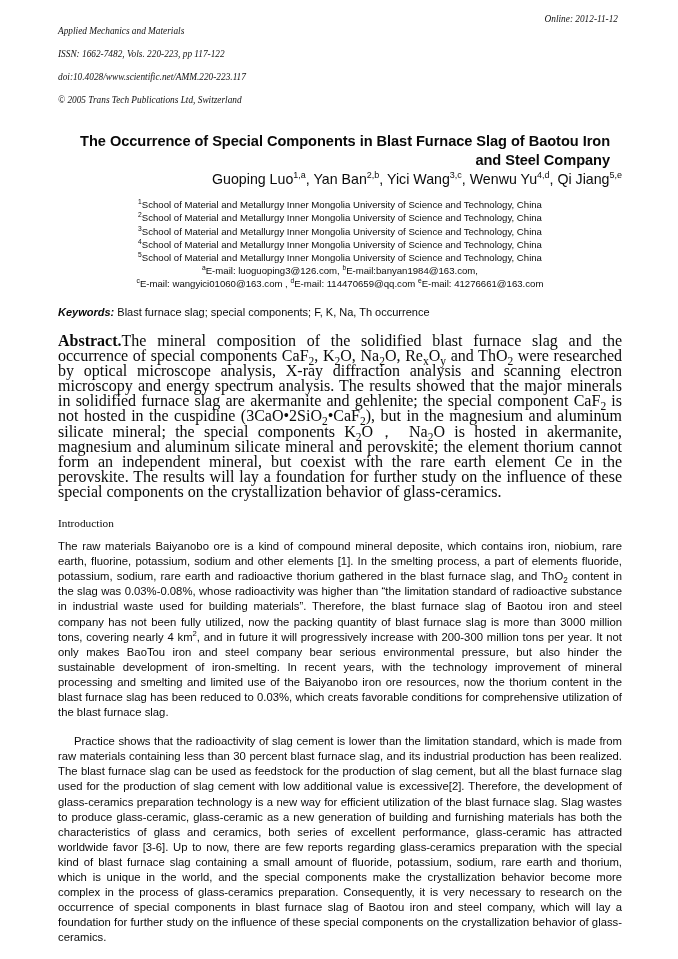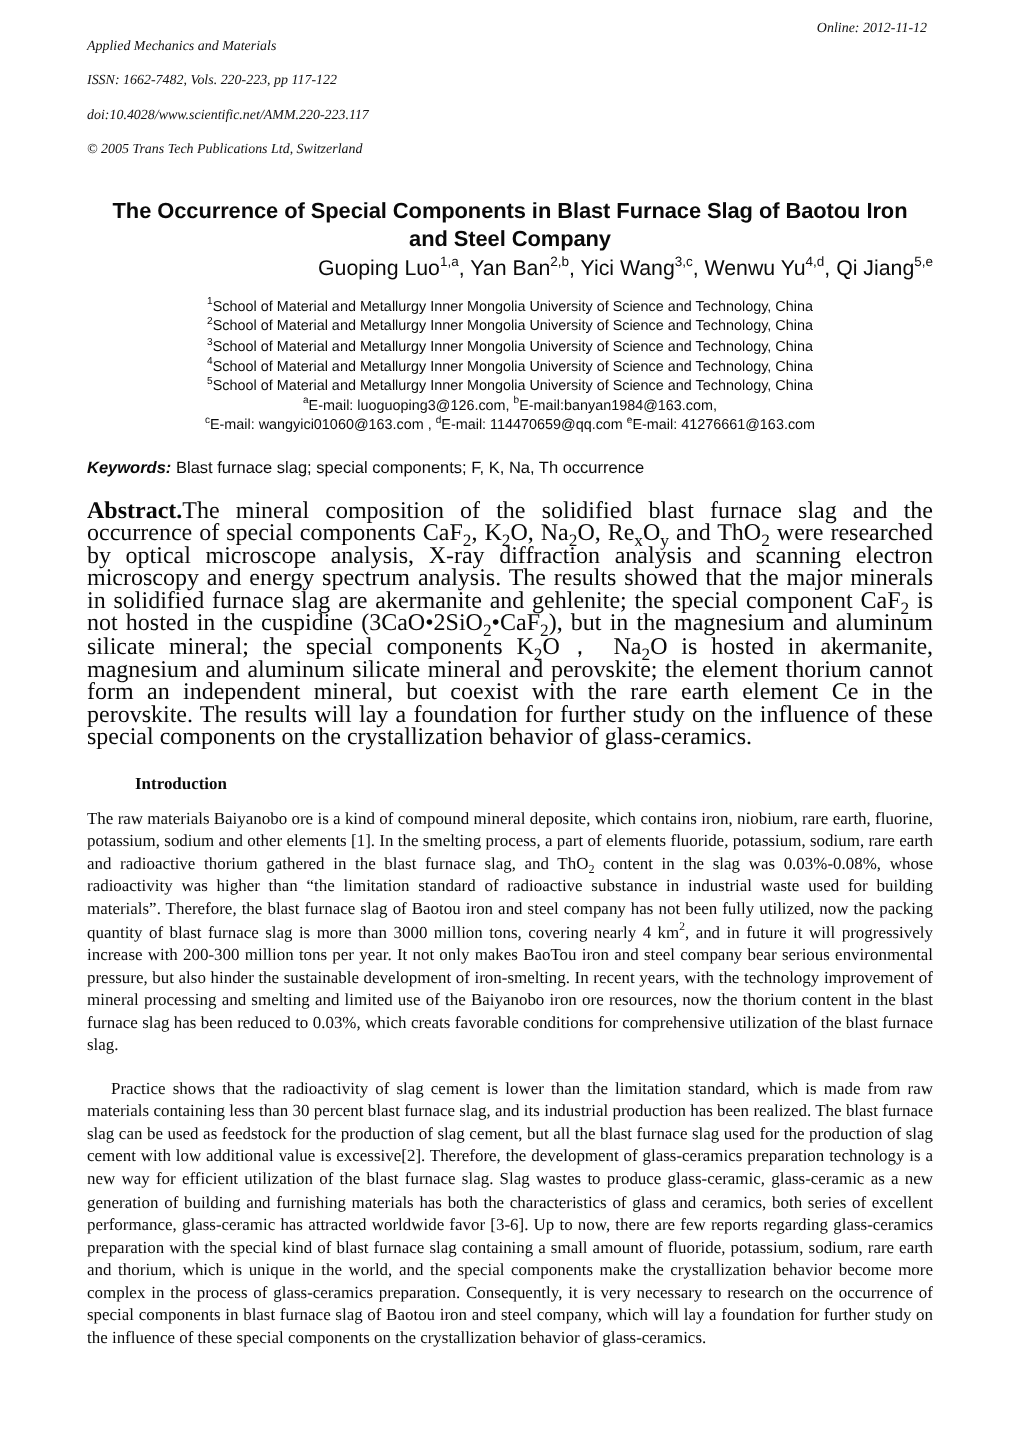--- a/index.html
+++ b/index.html
@@ -37,21 +37,21 @@
   }
   .journal-header .left-block { white-space: pre-line; }
   .journal-header .right-block { padding-right: 4px; white-space: nowrap; }
 
   
   .title {
     font-family: "Liberation Sans", sans-serif;
     font-weight: bold;
     font-size: 14.6px;
     line-height: 19px;
-    text-align: center;
+    text-align: right;
     margin: 14px 12px 0 12px;
     letter-spacing: -0.05px;
   }
 
   
   .authors {
     font-family: "Liberation Sans", sans-serif;
     font-size: 14.2px;
     line-height: 19px;
     text-align: right;
@@ -95,28 +95,27 @@
     line-height: 15.1px;
     text-align: justify;
     text-justify: inter-word;
     margin-top: 14px;
   }
   .abstract .ab-label { font-weight: bold; }
 
   
   .section-heading {
     font-family: "Liberation Serif", serif;
-    font-weight: bold;
+    font-weight: normal;
     font-size: 11.3px;
     line-height: 15px;
     margin-top: 17px;
-    margin-left: 32px;
   }
   .body-para {
-    font-family: Liberation Serif, serif;
+    font-family: Liberation Sans, sans-serif;
     font-size: 11.3px;
     line-height: 15.1px;
     text-align: justify;
     text-justify: inter-word;
     margin-top: 8px;
   }
   .body-para.indent { text-indent: 16px; margin-top: 14px; }
 
   sub { font-size: 0.72em; vertical-align: sub; line-height: 0; }
   sup.inline { font-size: 0.68em; vertical-align: super; line-height: 0; }

